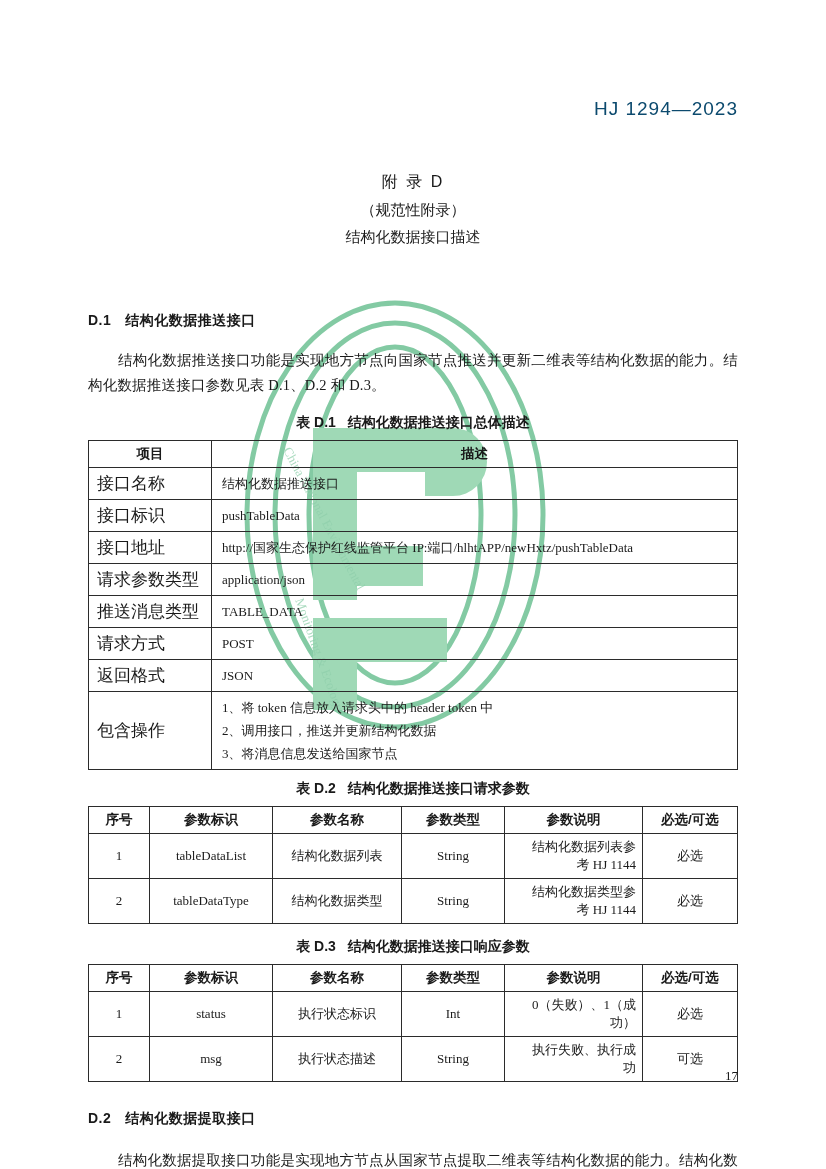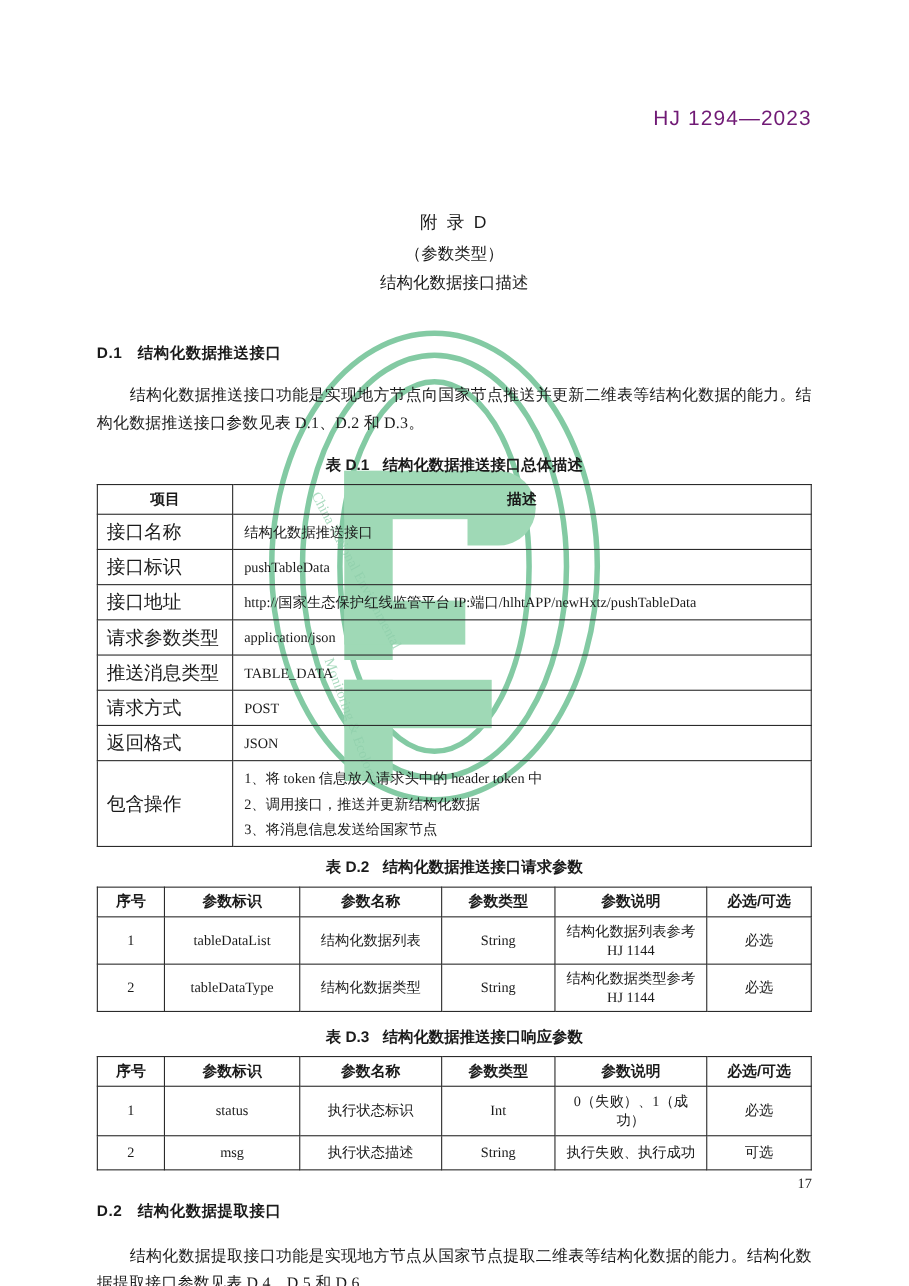--- a/index.html
+++ b/index.html
@@ -32,28 +32,28 @@
 
   
   .doc-header {
     position: absolute;
     top: 98px;
     right: 88px;
     font-size: 19px;
     letter-spacing: 1px;
     font-family: "Liberation Sans", sans-serif;
     font-weight: 500;
-    color: #701a75;
+    color: #0c4a6e;
     z-index: 3;
   }
 
   
   .annex-block {
     position: absolute;
-    top: 192px;
+    top: 172px;
     left: 0;
     width: 826px;
     text-align: center;
     z-index: 3;
   }
   .annex-line1 {
     font-size: 16px;
     font-family: "Liberation Sans", sans-serif;
     letter-spacing: 2px;
     margin-bottom: 8px;
@@ -129,21 +129,21 @@
     margin-top: 39px;
   }
   .t1 td.val {
     padding-left: 10px;
   }
   .t1 th.k { width: 108px; }
   .t1 .ops div { line-height: 23px; }
 
   
   .tp td { text-align: center; height: 22px; }
-  .tp td.desc { text-align: center; padding-left: 6px; }
+  .tp td.desc { text-align: right; padding-left: 19px; }
   .tp .c-no { width: 48px; }
   .tp .c-id { width: 110px; }
   .tp .c-name { width: 116px; }
   .tp .c-type { width: 90px; }
   .tp .c-req { width: 82px; }
 
   .mono-ish { font-family: "Liberation Serif", serif; }
 
   .page-num {
     position: absolute;
@@ -175,21 +175,21 @@
     <g fill="#7cc79d" opacity="0.75" font-family="Liberation Serif, serif" font-size="13">
       <text transform="translate(48,150) rotate(62)">China National Environmental</text>
       <text transform="translate(60,300) rotate(70)">Monitoring &amp; Ecology</text>
     </g>
   </svg>
 
   <div class="doc-header">HJ 1294—2023</div>
 
   <div class="annex-block">
     <div class="annex-line1">附 录 D</div>
-    <div class="annex-line2">（参数类型）</div>
+    <div class="annex-line2">（规范性附录）</div>
     <div class="annex-line3">结构化数据接口描述</div>
   </div>
 
   <div class="content">
 
     <div class="sec-head" style="margin-top:312px;">
       <span class="num">D.1</span><span>结构化数据推送接口</span>
     </div>
 
     <div class="para" style="margin-top:18px;">结构化数据推送接口功能是实现地方节点向国家节点推送并更新二维表等结构化数据的能力。结构化数据推送接口参数见表 D.1、D.2 和 D.3。</div>

